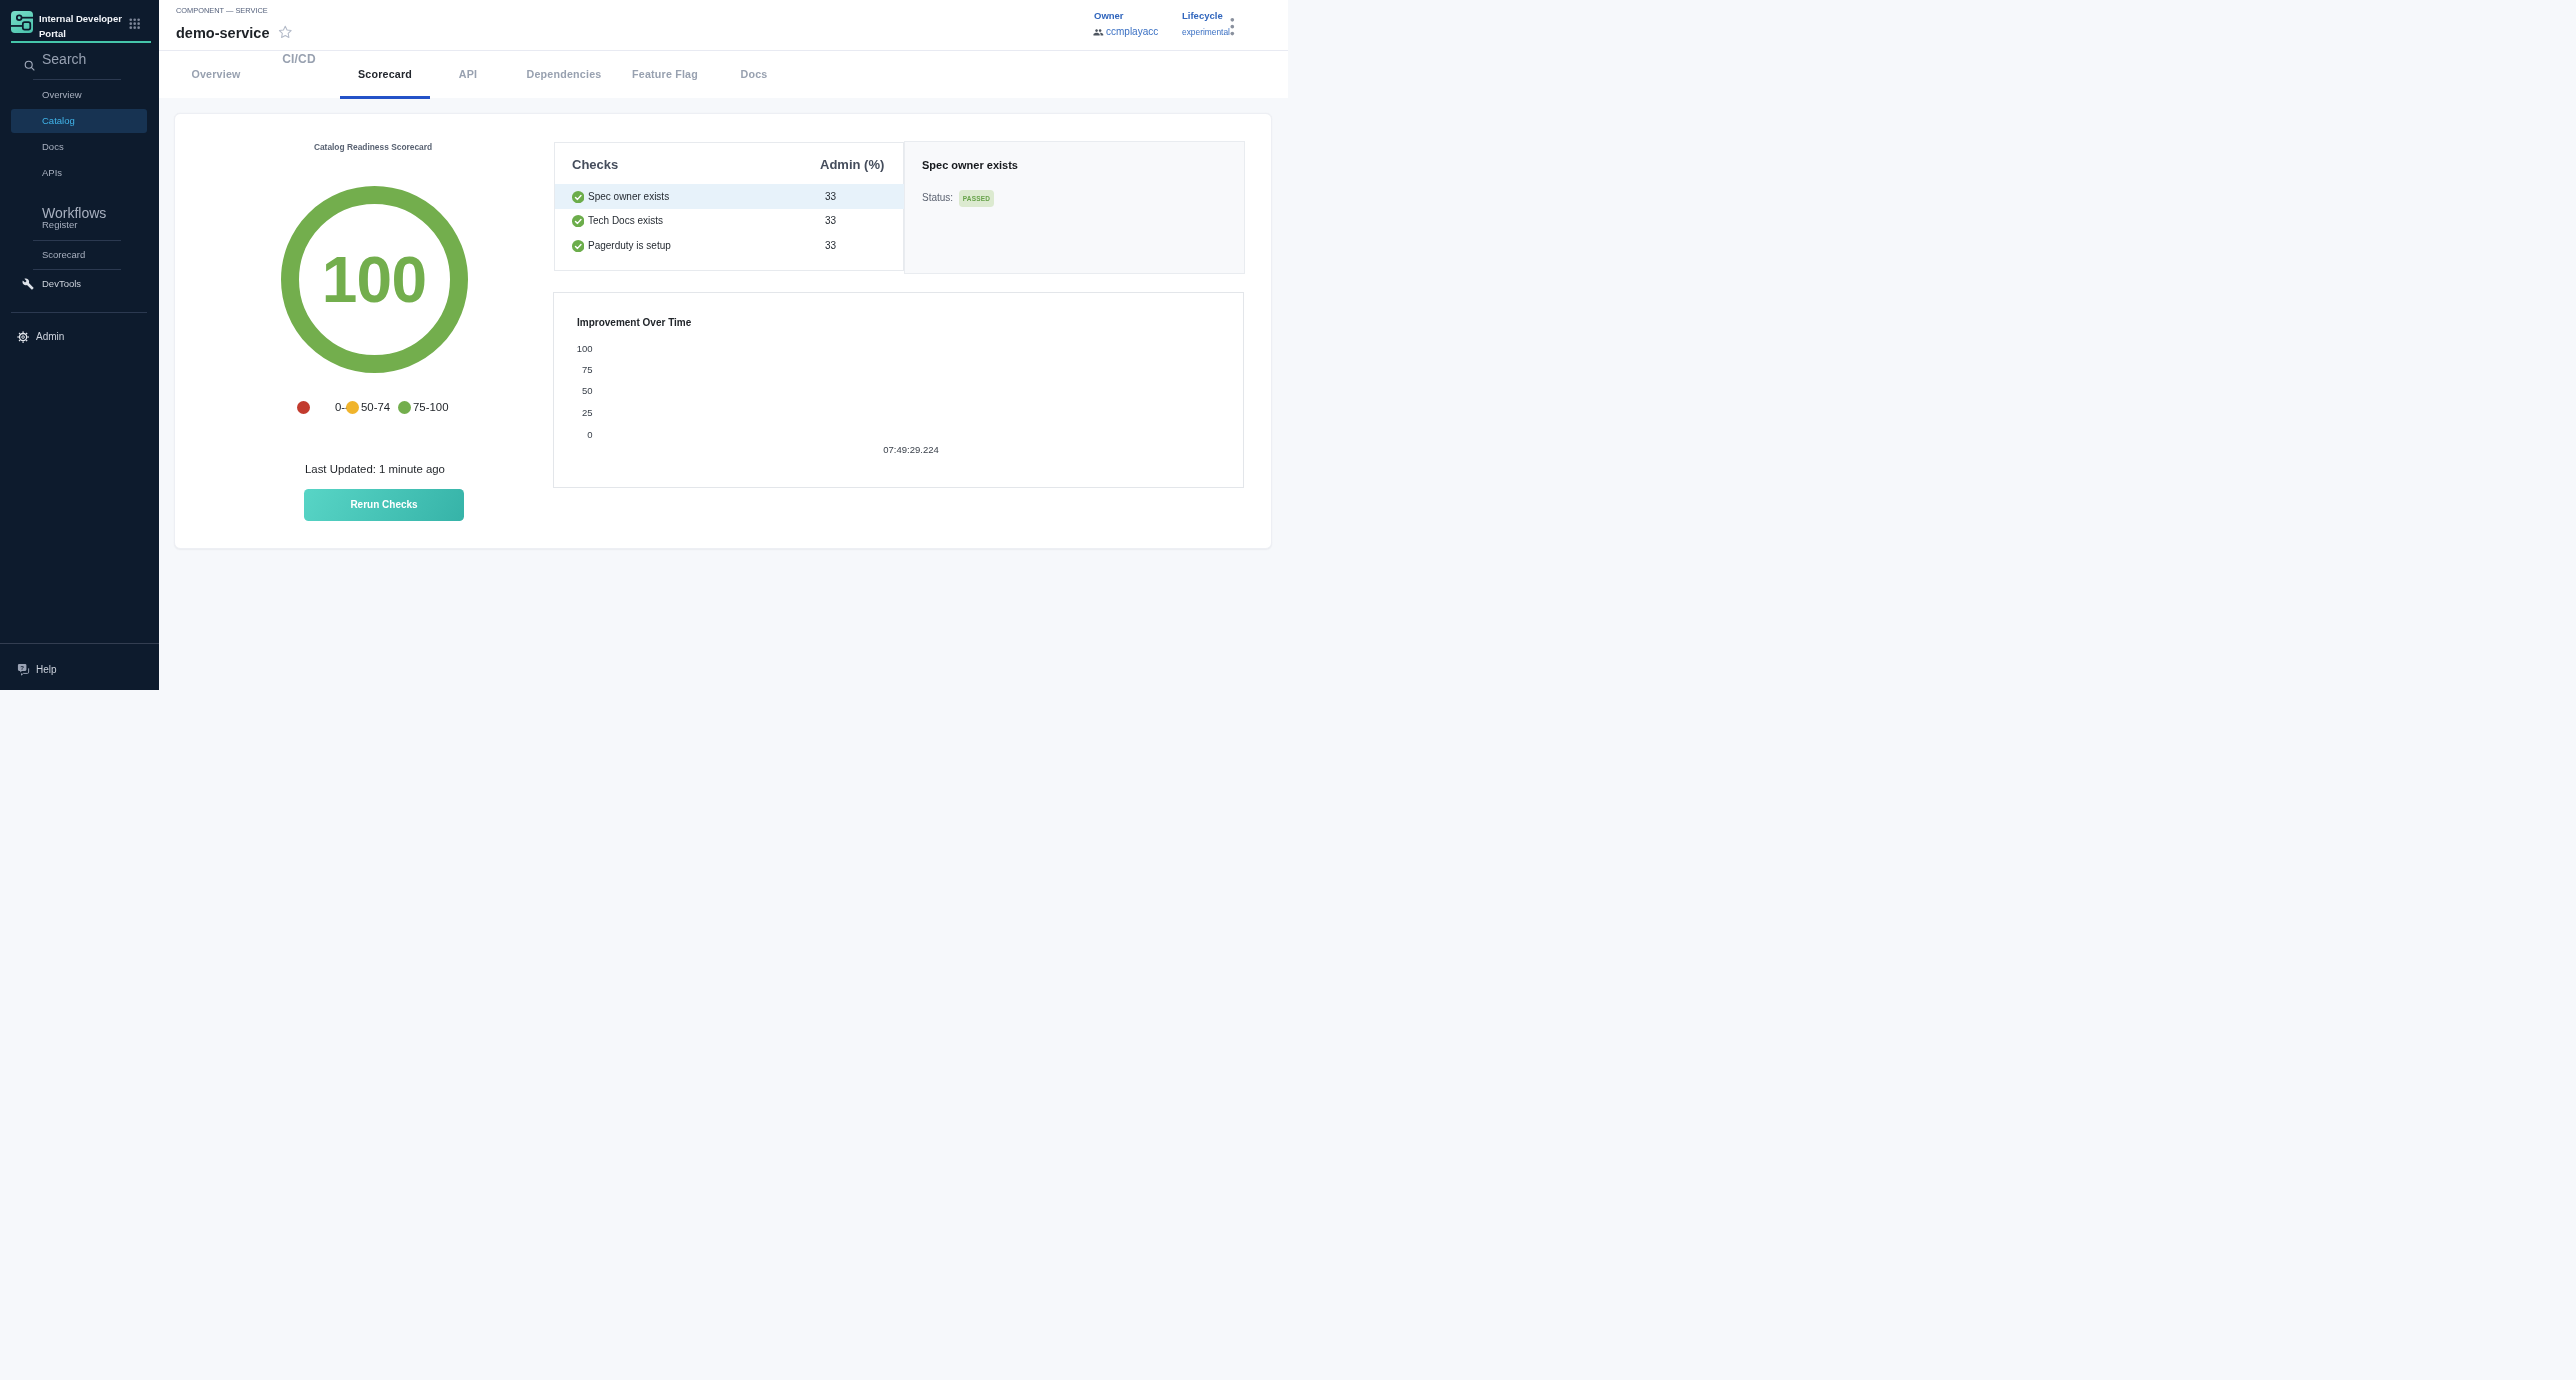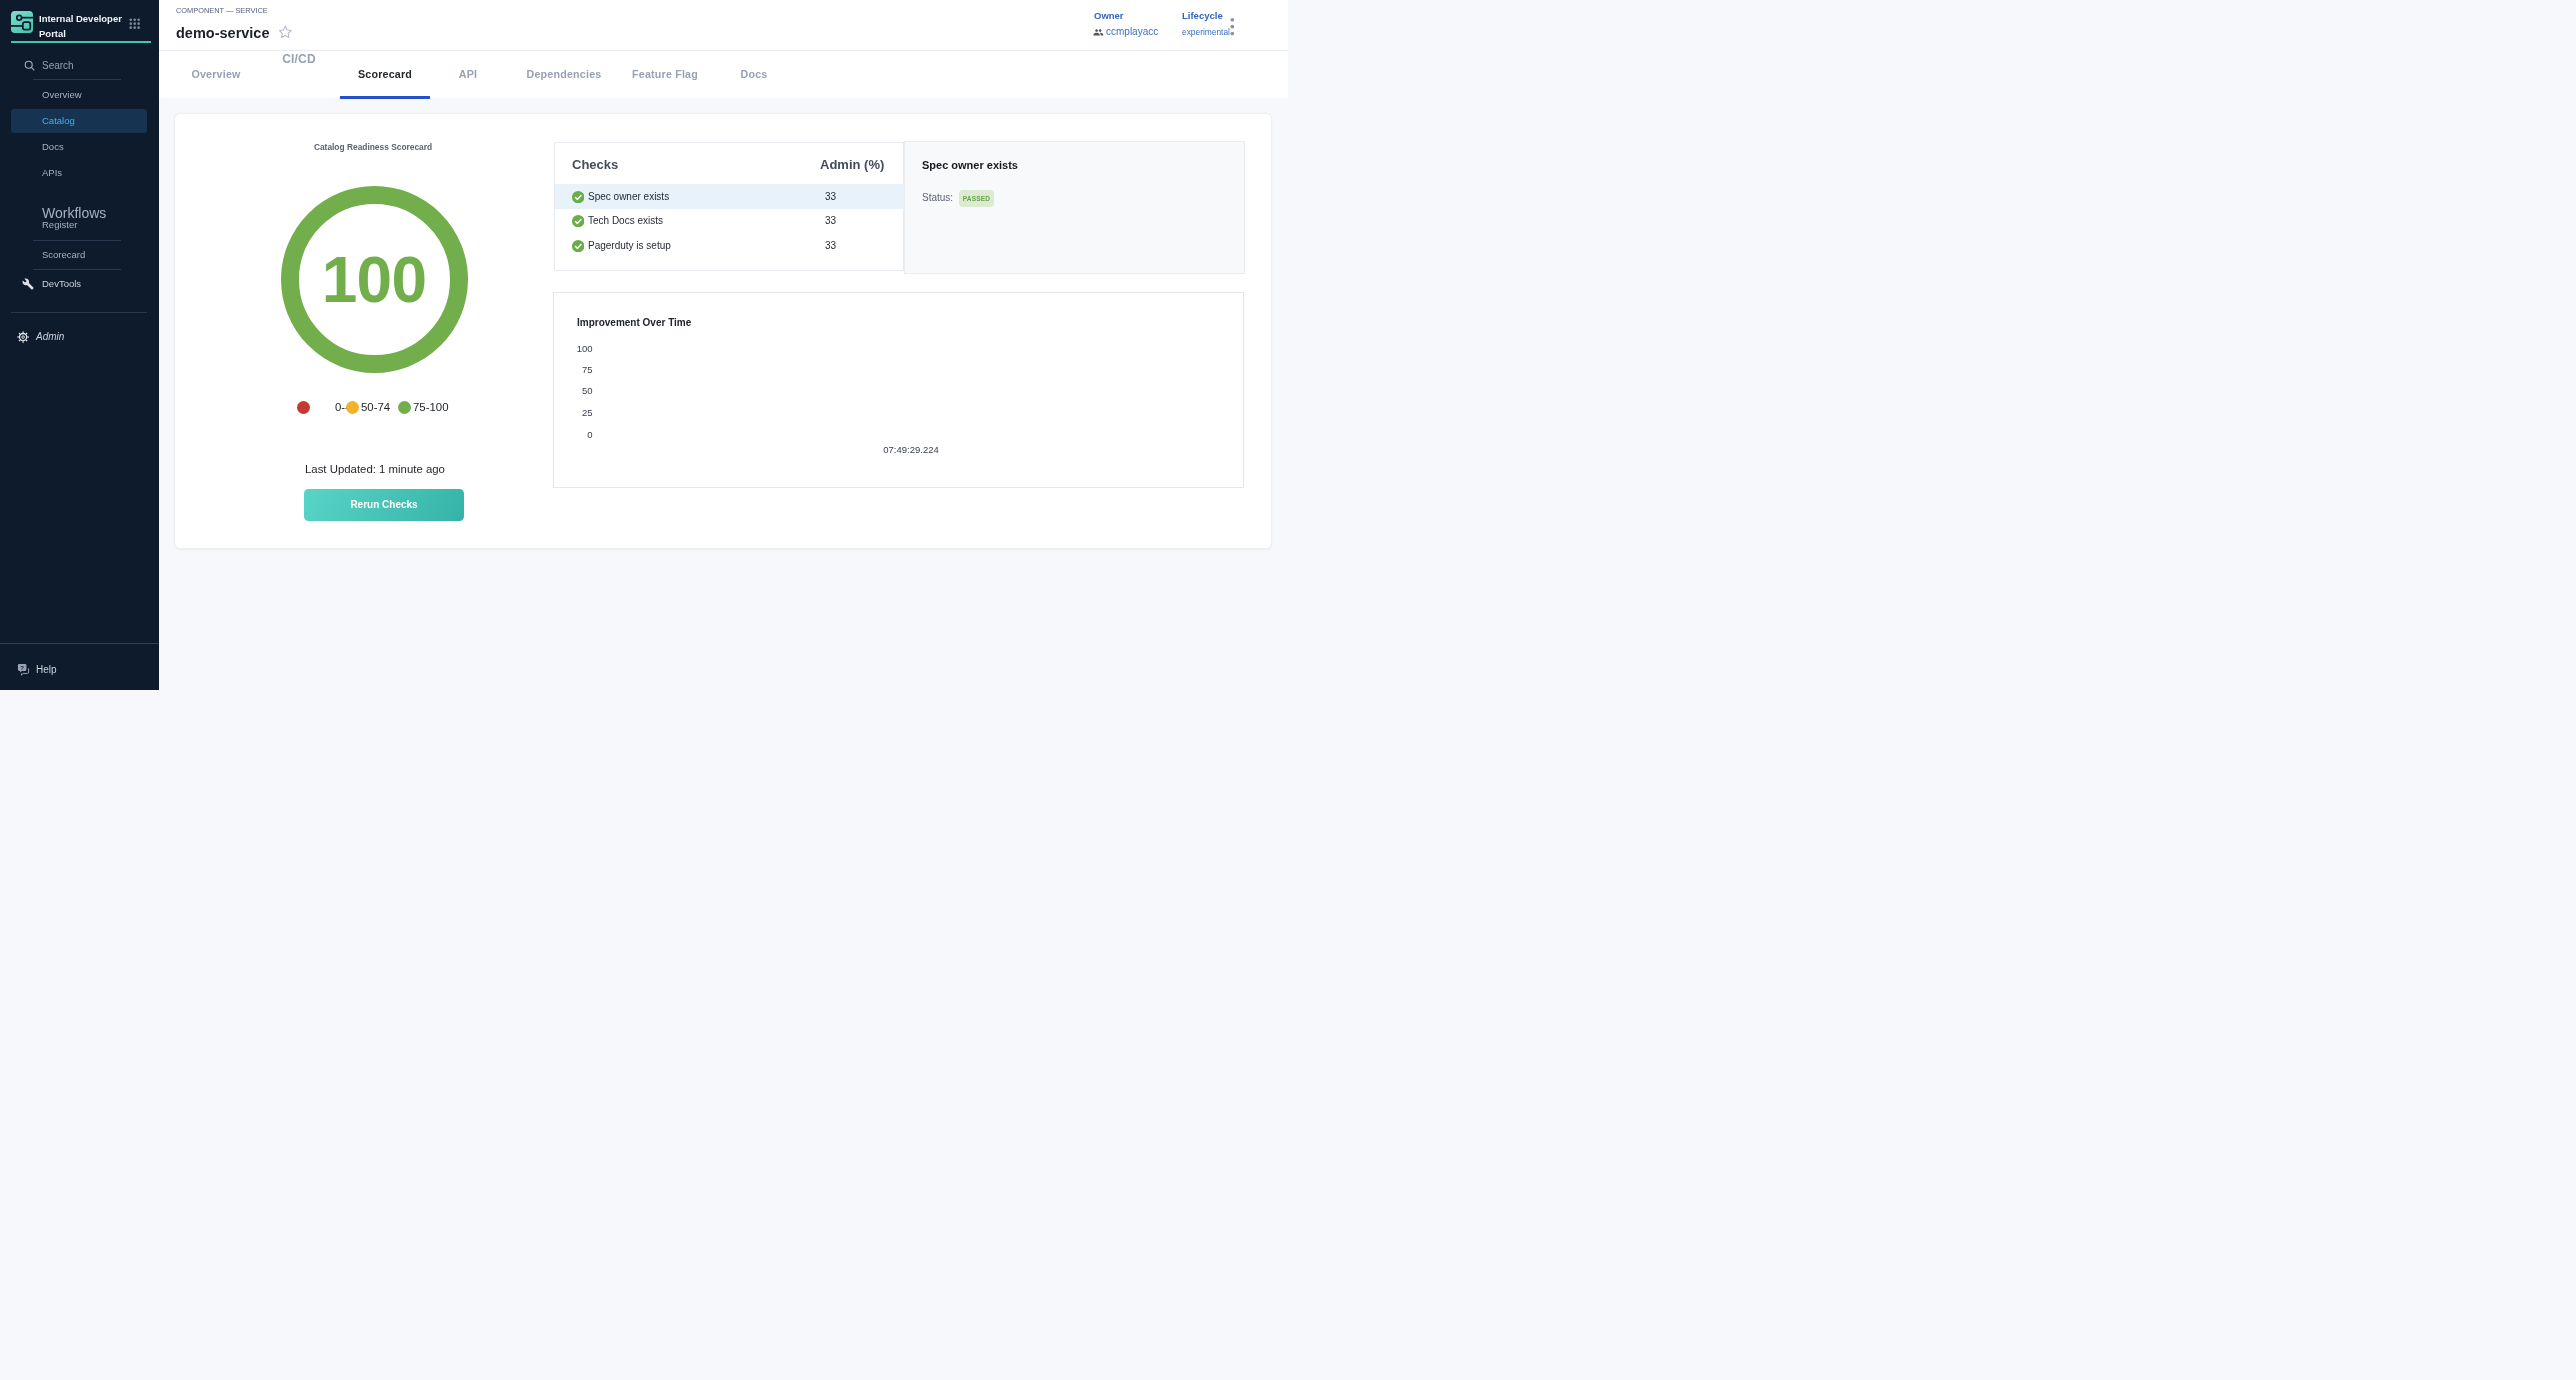--- a/index.html
+++ b/index.html
@@ -38,21 +38,21 @@
       <circle cx="7.5" cy="12.7" r="1.75"></circle>
       <circle cx="12.7" cy="12.7" r="1.75"></circle>
   </g>
 </svg>
 <div class="abs" style="left:10.7px;top:41px;width:140px;height:1.9px;background:#45c6aa;"></div>
 
 <svg class="abs" style="left:24px;top:60px;" width="11.4" height="11.4" viewBox="0 0 15 15">
   <circle cx="6.2" cy="6.2" r="4.6" stroke="#a2abbc" stroke-width="1.5" fill="none"></circle>
   <line x1="9.7" y1="9.7" x2="13.6" y2="13.6" stroke="#a2abbc" stroke-width="1.5"></line>
 </svg>
-<div class="abs" style="left:42px;top:60px;font-size:10px;line-height:11.4px;color:#97a1b2;">Search</div>
+<div class="abs" style="left:42px;top:54px;font-size:14px;line-height:11.4px;color:#97a1b2;">Search</div>
 <div class="abs" style="left:33px;top:79px;width:88px;height:0.8px;background:#2b3950;"></div>
 
 <div class="abs" style="left:42px;top:89px;font-size:9.5px;line-height:11.4px;color:#a8b0bf;">Overview</div>
 <div class="abs" style="left:11px;top:109px;width:136px;height:24px;border-radius:3px;background:#173352;"></div>
 <div class="abs" style="left:42px;top:115px;font-size:9.5px;line-height:11.4px;color:#40b3e8;">Catalog</div>
 <div class="abs" style="left:42px;top:141px;font-size:9.5px;line-height:11.4px;color:#a8b0bf;">Docs</div>
 <div class="abs" style="left:42px;top:167px;font-size:9.5px;line-height:11.4px;color:#a8b0bf;">APIs</div>
 <div class="abs" style="left:42px;top:208px;font-size:14px;line-height:11.4px;color:#a8b0bf;">Workflows</div>
 <div class="abs" style="left:42px;top:219px;font-size:9.5px;line-height:11.4px;color:#a8b0bf;">Register</div>
 <div class="abs" style="left:33px;top:240px;width:88px;height:0.8px;background:#2b3950;"></div>
@@ -74,21 +74,21 @@
         <line x1="8" y1="13.7" x2="8" y2="15.4"></line>
       <line x1="0.6" y1="8" x2="2.3" y2="8"></line>
         <line x1="13.7" y1="8" x2="15.4" y2="8"></line>
       <line x1="2.8" y1="2.8" x2="4.0" y2="4.0"></line>
         <line x1="12.0" y1="12.0" x2="13.2" y2="13.2"></line>
       <line x1="13.2" y1="2.8" x2="12.0" y2="4.0"></line>
         <line x1="4.0" y1="12.0" x2="2.8" y2="13.2"></line>
     </g>
   </g>
 </svg>
-<div class="abs" style="left:36px;top:331px;font-size:10px;line-height:11.4px;color:#ccd2dc;font-style:italic;">Admin</div>
+<div class="abs" style="left:36px;top:331px;font-size:10px;line-height:11.4px;color:#ccd2dc;">Admin</div>
 
 <div class="abs" style="left:0;top:643px;width:159px;height:0.8px;background:#333e51;"></div>
 <svg class="abs" style="left:17px;top:663px;" width="13" height="13" viewBox="0 0 17 17">
   <path d="M15.2 7.0 L15.2 12.0 Q15.2 13.6 13.6 13.6 L8.2 13.6 L5.9 15.8 L5.9 13.6" stroke="#9aa3b4" stroke-width="1.3" fill="none"></path>
   <path d="M1.2 3.1 Q1.2 1.4 2.9 1.4 L10.6 1.4 Q12.3 1.4 12.3 3.1 L12.3 8.6 Q12.3 10.3 10.6 10.3 L6.4 10.3 L4.2 12.4 L4.2 10.3 L2.9 10.3 Q1.2 10.3 1.2 8.6 Z" fill="#9aa3b4"></path>
   <text x="6.8" y="8.7" text-anchor="middle" font-family="Liberation Sans" font-size="8" font-weight="bold" fill="#0d1b2d">?</text>
 </svg>
 <div class="abs" style="left:36px;top:664px;font-size:10px;line-height:11.4px;color:#ccd2dc;">Help</div>
 
 <div class="abs" style="left:176px;top:6.3px;font-size:7.4px;line-height:10px;letter-spacing:0px;color:#54607b;">COMPONENT — SERVICE</div>

